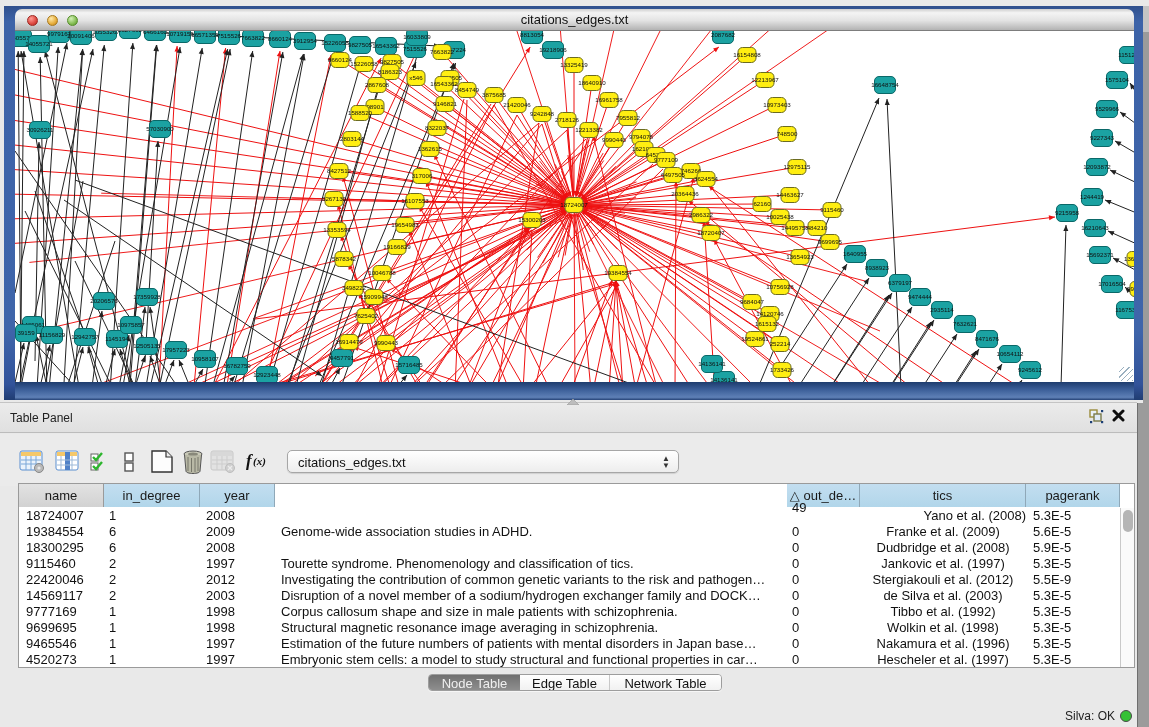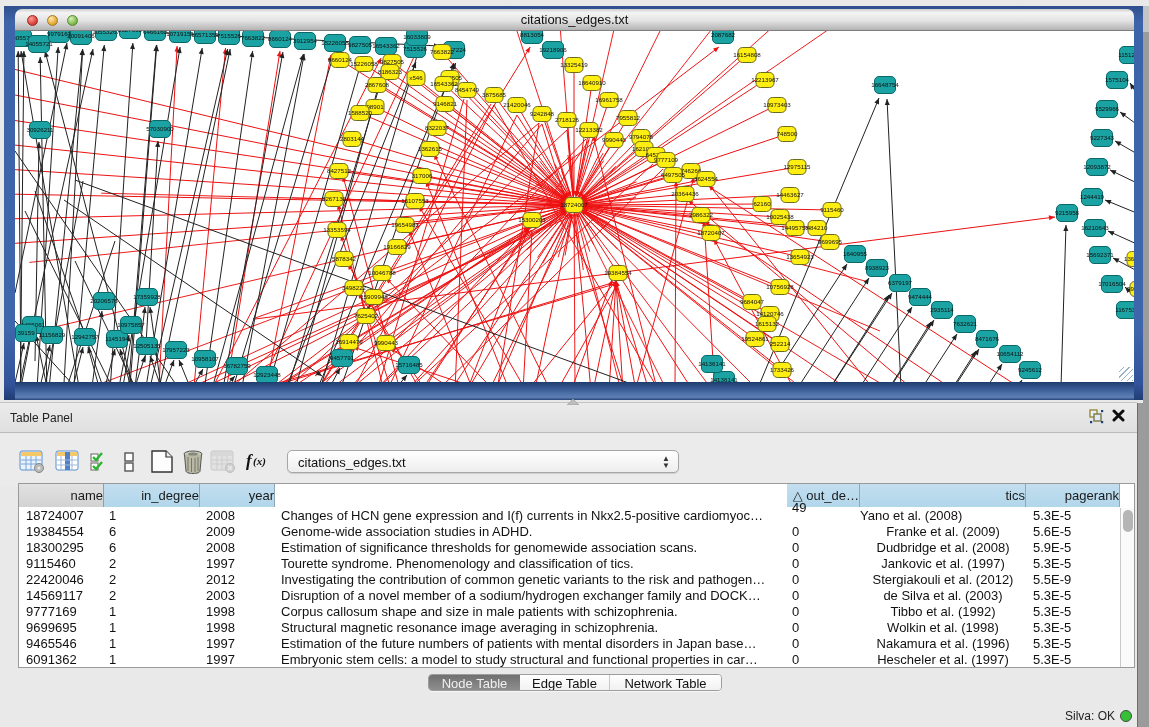--- a/index.html
+++ b/index.html
@@ -19,21 +19,21 @@
 .rstripB{position:absolute;left:1137px;top:403px;width:12px;height:324px;background:#9b9b9b;border-left:1px solid #6e6e6e}
 .tphead{position:absolute;left:0;top:402px;width:1137px;height:31px;
  background:linear-gradient(180deg,#ebebeb,#e0e0e0);border-top:1px solid #c4c4c4;border-bottom:1px solid #bcbcbc}
 .tphead .lbl{position:absolute;left:10px;top:8px;font-size:12px;color:#222}
 .toolrow{position:absolute;left:0;top:434px;width:1137px;height:52px;background:#ebebeb}
 .combo{position:absolute;left:287px;top:450px;width:392px;height:23px;background:linear-gradient(180deg,#ffffff,#ededed);border:1px solid #a6a6a6;border-radius:5px;
  box-shadow:0 1px 1px rgba(0,0,0,0.12)}
 .combo .txt{position:absolute;left:10px;top:4px;font-size:13px;color:#111}
 .combo .ud{position:absolute;right:8px;top:4px;font-size:8px;color:#333;line-height:7px}
 .tbl{position:absolute;left:18px;top:483px;width:1117px;height:185px;background:#fff;border:1px solid #9a9a9a;overflow:hidden}
-.thead{position:absolute;left:0;top:0;height:23px;font-size:13px;color:#1a1a1a;text-align:right;
+.thead{position:absolute;left:0;top:0;height:23px;font-size:13px;color:#1a1a1a;text-align:center;
  background:linear-gradient(180deg,#c3def0,#b1d6ea);border-right:1px solid #8fa8b8;line-height:23px}
 .thead.gray{background:linear-gradient(180deg,#e2e2e2,#d2d2d2);border-right:1px solid #9a9a9a}
 .cell{position:absolute;font-size:13px;color:#111;white-space:nowrap;overflow:hidden}
 .vscroll{position:absolute;left:1101px;top:24px;width:15px;height:160px;background:#fafafa;border-left:1px solid #c9c9c9}
 .vthumb{position:absolute;left:2px;top:2px;width:10px;height:22px;background:#b5b5b5;border-radius:5px}
 .status{position:absolute;top:709px;right:34px;font-size:12px;color:#222}
 .statusdot{position:absolute;left:1120px;top:710px;width:12px;height:12px;border-radius:50%;background:#35c135;border:1.5px solid #4a4a4a}
 </style></head>
 <body>
 <div class="frame">
@@ -1191,35 +1191,33 @@
 <div class="tbl">
     <div class="thead gray" style="left:0px;width:85px">name</div>
     <div class="thead" style="left:85px;width:96px">in_degree</div>
     <div class="thead" style="left:181px;width:75px">year</div>
     <div class="thead" style="left:768px;width:73px">△ out_de…</div>
     <div class="thead" style="left:841px;width:166px">tics</div>
     <div class="thead" style="left:1007px;width:94px">pagerank</div>
     <div class="cell" style="left:7px;top:24px;width:78px">18724007</div>
     <div class="cell" style="left:90px;top:24px;width:60px">1</div>
     <div class="cell" style="left:187px;top:24px;width:60px">2008</div>
-    <div class="cell" style="left:262px;top:24px;width:504px">Changes of HCN gene expression and I(f) currents in Nkx2.5-positive cardiomyoc…</div>
     <div class="cell" style="left:773px;top:16px;width:64px">49</div>
-    <div class="cell" style="left:841px;top:24px;width:166px;text-align:left">Yano et al. (2008)</div>
+    <div class="cell" style="left:841px;top:24px;width:166px;text-align:right">Yano et al. (2008)</div>
     <div class="cell" style="left:1014px;top:24px;width:80px">5.3E-5</div>
     <div class="cell" style="left:7px;top:40px;width:78px">19384554</div>
     <div class="cell" style="left:90px;top:40px;width:60px">6</div>
     <div class="cell" style="left:187px;top:40px;width:60px">2009</div>
     <div class="cell" style="left:262px;top:40px;width:504px">Genome-wide association studies in ADHD.</div>
     <div class="cell" style="left:773px;top:40px;width:64px">0</div>
     <div class="cell" style="left:841px;top:40px;width:166px;text-align:center">Franke et al. (2009)</div>
     <div class="cell" style="left:1014px;top:40px;width:80px">5.6E-5</div>
     <div class="cell" style="left:7px;top:56px;width:78px">18300295</div>
     <div class="cell" style="left:90px;top:56px;width:60px">6</div>
     <div class="cell" style="left:187px;top:56px;width:60px">2008</div>
-    <div class="cell" style="left:262px;top:56px;width:504px">Estimation of significance thresholds for genomewide association scans.</div>
     <div class="cell" style="left:773px;top:56px;width:64px">0</div>
     <div class="cell" style="left:841px;top:56px;width:166px;text-align:center">Dudbridge et al. (2008)</div>
     <div class="cell" style="left:1014px;top:56px;width:80px">5.9E-5</div>
     <div class="cell" style="left:7px;top:72px;width:78px">9115460</div>
     <div class="cell" style="left:90px;top:72px;width:60px">2</div>
     <div class="cell" style="left:187px;top:72px;width:60px">1997</div>
     <div class="cell" style="left:262px;top:72px;width:504px">Tourette syndrome. Phenomenology and classification of tics.</div>
     <div class="cell" style="left:773px;top:72px;width:64px">0</div>
     <div class="cell" style="left:841px;top:72px;width:166px;text-align:center">Jankovic et al. (1997)</div>
     <div class="cell" style="left:1014px;top:72px;width:80px">5.3E-5</div>
@@ -1251,21 +1249,21 @@
     <div class="cell" style="left:773px;top:136px;width:64px">0</div>
     <div class="cell" style="left:841px;top:136px;width:166px;text-align:center">Wolkin et al. (1998)</div>
     <div class="cell" style="left:1014px;top:136px;width:80px">5.3E-5</div>
     <div class="cell" style="left:7px;top:152px;width:78px">9465546</div>
     <div class="cell" style="left:90px;top:152px;width:60px">1</div>
     <div class="cell" style="left:187px;top:152px;width:60px">1997</div>
     <div class="cell" style="left:262px;top:152px;width:504px">Estimation of the future numbers of patients with mental disorders in Japan base…</div>
     <div class="cell" style="left:773px;top:152px;width:64px">0</div>
     <div class="cell" style="left:841px;top:152px;width:166px;text-align:center">Nakamura et al. (1996)</div>
     <div class="cell" style="left:1014px;top:152px;width:80px">5.3E-5</div>
-    <div class="cell" style="left:7px;top:168px;width:78px">6091362</div>
+    <div class="cell" style="left:7px;top:168px;width:78px">4520273</div>
     <div class="cell" style="left:90px;top:168px;width:60px">1</div>
     <div class="cell" style="left:187px;top:168px;width:60px">1997</div>
     <div class="cell" style="left:262px;top:168px;width:504px">Embryonic stem cells: a model to study structural and functional properties in car…</div>
     <div class="cell" style="left:773px;top:168px;width:64px">0</div>
     <div class="cell" style="left:841px;top:168px;width:166px;text-align:center">Hescheler et al. (1997)</div>
     <div class="cell" style="left:1014px;top:168px;width:80px">5.3E-5</div>
     <div class="vscroll">
       <div class="vthumb"></div>
     </div>
   </div>

